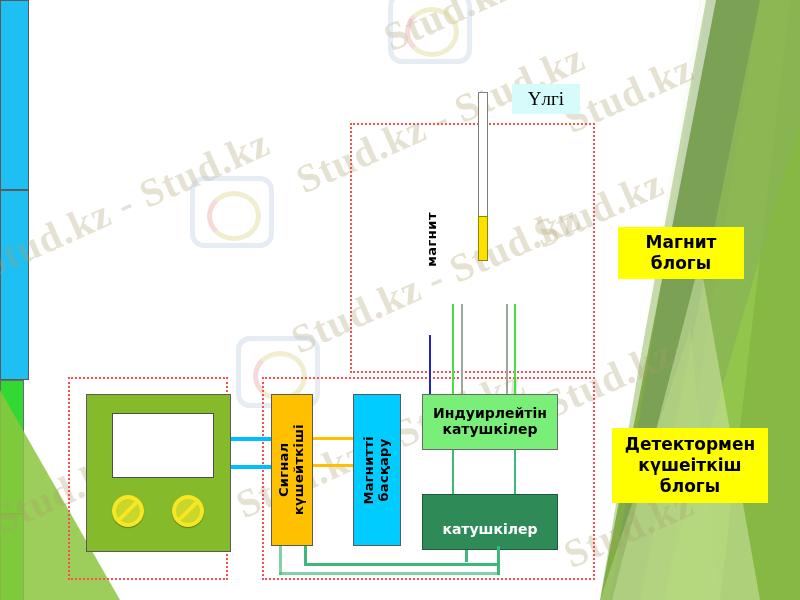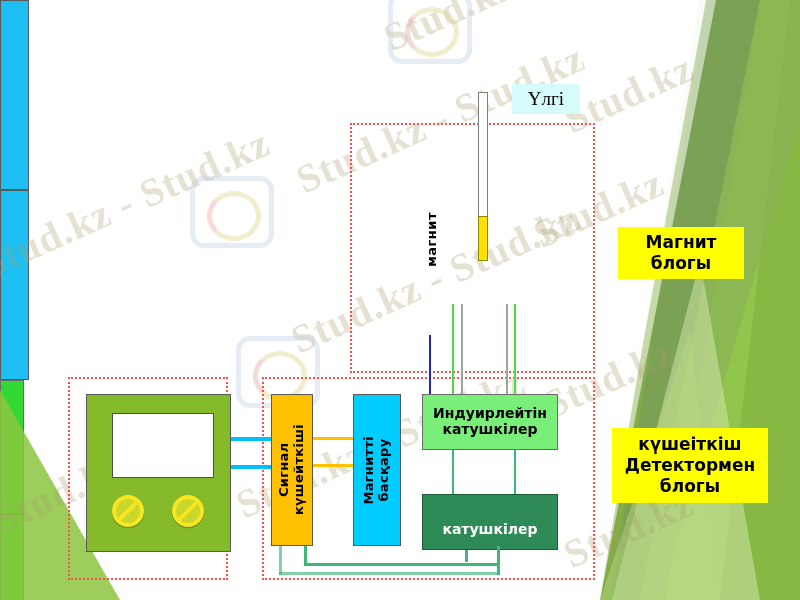--- a/index.html
+++ b/index.html
@@ -274,22 +274,22 @@
   <div class="wire wire-grey" style="left:461px;top:304px;width:2px;height:116px;"></div>
   <div class="wire wire-grey" style="left:506px;top:304px;width:2px;height:116px;"></div>
   <div class="wire wire-ltgreen" style="left:514px;top:304px;width:2px;height:116px;"></div>
 
   <div class="chip-yellow" style="left:618px;top:227px;width:126px;height:52px;flex-direction:column;">
     <span>Магнит</span>
     <span>блогы</span>
   </div>
 
   <div class="chip-yellow" style="left:612px;top:428px;width:156px;height:75px;flex-direction:column;">
+    <span>Детектормен</span>
     <span>күшеіткіш</span>
-    <span>Детектормен</span>
     <span>блогы</span>
   </div>
 
 
   <div class="console-body" style="left:86px;top:394px;width:145px;height:158px;"></div>
   <div class="console-screen" style="left:112px;top:413px;width:102px;height:65px;"></div>
   <div class="knob" style="left:112px;top:495px;width:32px;height:32px;"></div>
   <div class="knob" style="left:172px;top:495px;width:32px;height:32px;"></div>
 
   <div class="wire wire-cyan" style="left:231px;top:437px;width:42px;height:4px;"></div>

